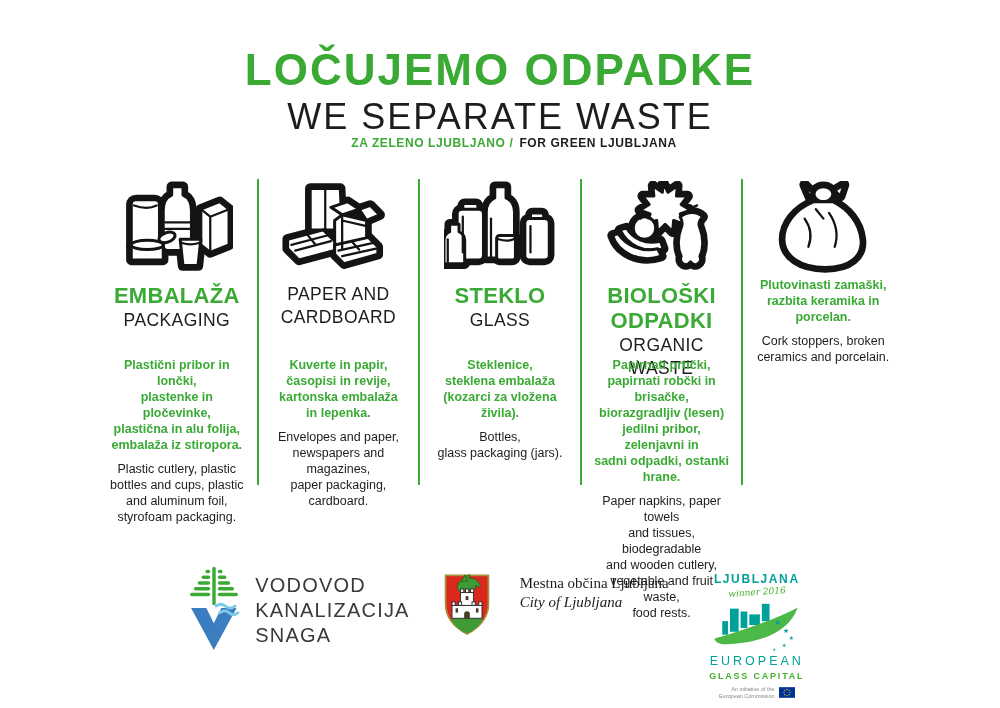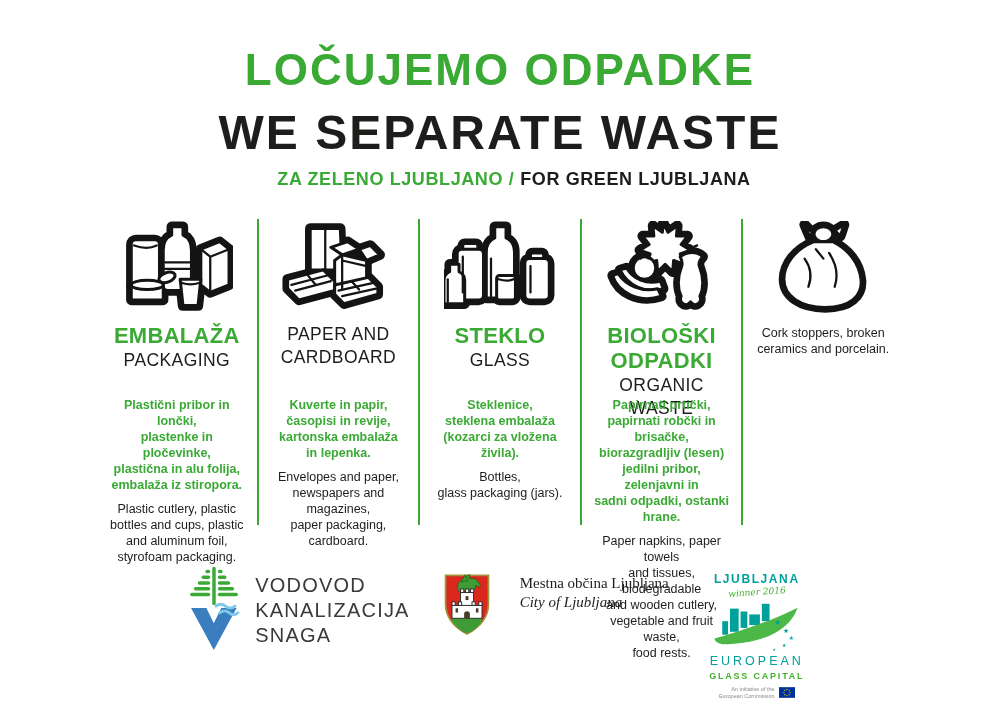--- a/index.html
+++ b/index.html
@@ -14,22 +14,22 @@
   }
   *{margin:0;padding:0;box-sizing:border-box;}
   html,body{background:#ffffff;}
   .poster{
     width:858px;height:708px;background:#ffffff;position:relative;
     font-family:"Liberation Sans", sans-serif;overflow:hidden;margin:0 auto;
   }
   
   .header{text-align:center;padding-top:48px;}
   .title-sl{color:var(--green);font-size:44px;font-weight:bold;letter-spacing:2px;line-height:1.02;}
-  .title-en{color:var(--ink);font-size:48px;font-weight:bold;letter-spacing:2px;line-height:1.02;margin-top:16px;}
-  .subtitle{font-size:18px;font-weight:bold;letter-spacing:.6px;margin-top:11px;padding-left:28px;}
+  .title-en{color:var(--ink);font-size:36px;font-weight:normal;letter-spacing:2px;line-height:1.02;margin-top:6px;}
+  .subtitle{font-size:12px;font-weight:bold;letter-spacing:.6px;padding-left:28px;}
   .subtitle .sl{color:var(--green);}
   .subtitle .en{color:var(--ink);margin-left:6px;}
   
   .columns{display:flex;margin:29px 26px 0;height:306px;}
   .col{flex:1 1 0;text-align:center;padding:0 9px;}
   .col + .col{border-left:2px solid var(--green);}
   .icon-box{height:98px;display:flex;align-items:center;justify-content:center;}
   .waste-icon{height:94px;width:auto;display:block;}
   .title-box{height:74px;margin-top:6px;}
   .col-title{color:var(--green);font-size:22px;font-weight:bold;line-height:25px;letter-spacing:.3px;white-space:pre-line;}
@@ -233,20 +233,22 @@
             </defs>
           <use href="#rs" class="sil"></use>
             <use href="#rs" class="fg"></use>
           <g class="det">
             <path d="M40,40 q10,14 4,30"></path>
             <path d="M66,34 q12,18 6,36"></path>
             <path d="M52,30 l8,10"></path>
           </g>
         </svg>
       </div>
+      <div class="desc-sl">Plutovinasti zamaški,
+razbita keramika in porcelan.</div>
       <div class="desc-en">Cork stoppers, broken
 ceramics and porcelain.</div>
     </div>
 
   </div>
 
   <div class="footer">
 
     <div class="vks">
       <svg width="54" height="88" viewBox="0 0 56 92">

